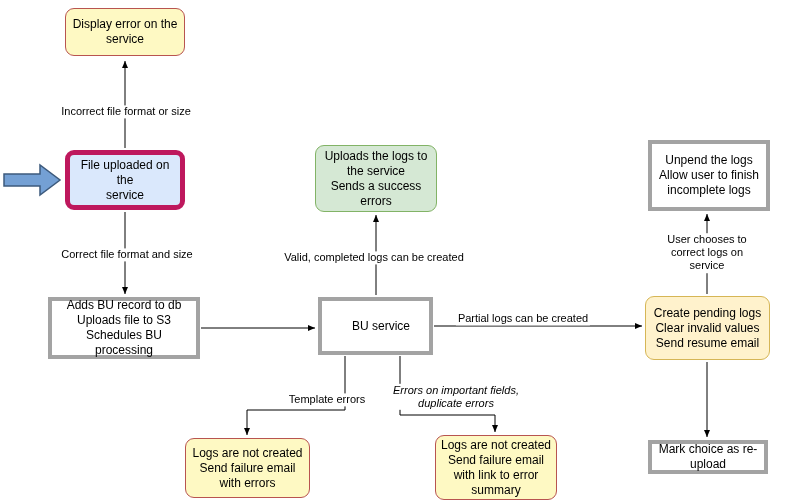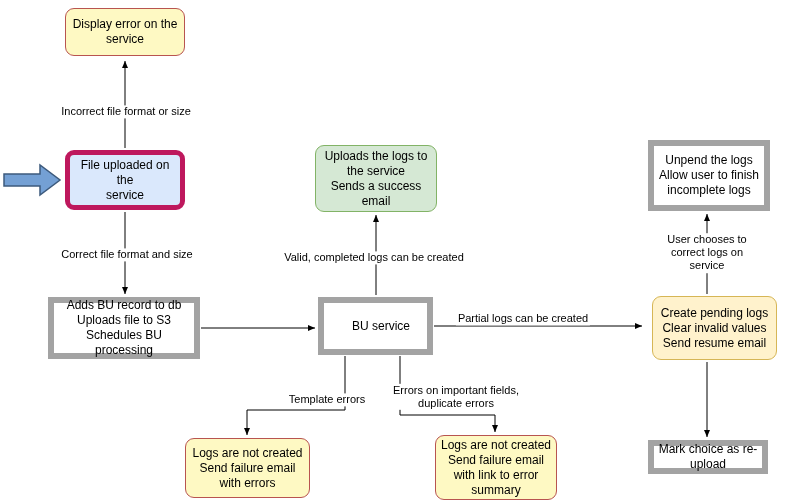--- a/index.html
+++ b/index.html
@@ -11,21 +11,21 @@
     position:absolute;box-sizing:border-box;
     display:flex;align-items:center;justify-content:center;
     text-align:center;font-size:12px;line-height:1.25;color:#000;
     white-space:pre-line;padding:2px 4px;
   }
   .rounded{border-radius:9px;}
   .pink{background:#fef9c3;border:1px solid #b85450;}
   .blue{background:#dae8fc;border:5px solid #be185d;}
   .green{background:#d5e8d4;border:1px solid #82b366;}
   .yellow{background:#fff2cc;border:1px solid #d6b656;}
-  .white{background:#ffffff;border:6px solid #a3a3a3;}
+  .white{background:#ffffff;border:4px solid #a3a3a3;}
   .edge-label{
     position:absolute;transform:translate(-50%,-50%);
     background:#ffffff;font-size:11px;color:#000;text-align:center;
     white-space:pre-line;padding:0 2px;line-height:1.2;
   }
   svg.wires{position:absolute;left:0;top:0;}
   svg.wires path.wire{fill:none;stroke:#000000;stroke-width:1;}
   #input-arrow{position:absolute;left:3px;top:162px;}
 </style>
 </head>
@@ -62,27 +62,27 @@
 
   <div class="node white" style="left:48px;  top:297px; width:152px; height:62px;">Adds BU record to db
 Uploads file to S3
 Schedules BU processing</div>
 
   <div class="node white" style="left:318px; top:297px; width:115px; height:58px;padding-left:15px;">BU service</div>
 
   <div class="node green rounded" style="left:315px; top:145px; width:122px; height:67px;">Uploads the logs to
 the service
 Sends a success
-email</div>
+errors</div>
 
   <div class="node white" style="left:648px; top:140px; width:122px; height:71px;">Unpend the logs
 Allow user to finish
 incomplete logs</div>
 
-  <div class="node yellow rounded" style="left:645px; top:296px; width:125px; height:64px;margin-left:7px;">Create pending logs
+  <div class="node yellow rounded" style="left:645px; top:296px; width:125px; height:64px;">Create pending logs
 Clear invalid values
 Send resume email</div>
 
   <div class="node white" style="left:648px; top:440px; width:120px; height:34px;">Mark choice as re-
 upload</div>
 
   <div class="node pink rounded" style="left:185px; top:438px; width:125px; height:60px;">Logs are not created
 Send failure email
 with errors</div>
 
@@ -97,16 +97,16 @@
 
   <div class="edge-label" style="left:374px; top:258px;">Valid, completed logs can be created</div>
 
   <div class="edge-label" style="left:523px; top:319px;">Partial logs can be created</div>
 
   <div class="edge-label" style="left:707px; top:253px;">User chooses to correct logs on service</div>
 
 
   <div class="edge-label" style="left:327px; top:400px;">Template errors</div>
 
-  <div class="edge-label" style="left:456px; top:397px;">Errors on important fields,
+  <div class="edge-label" style="left:456px; top:397px;font-style:italic;">Errors on important fields,
 duplicate errors</div>
 
 </div>
 
 </body></html>

